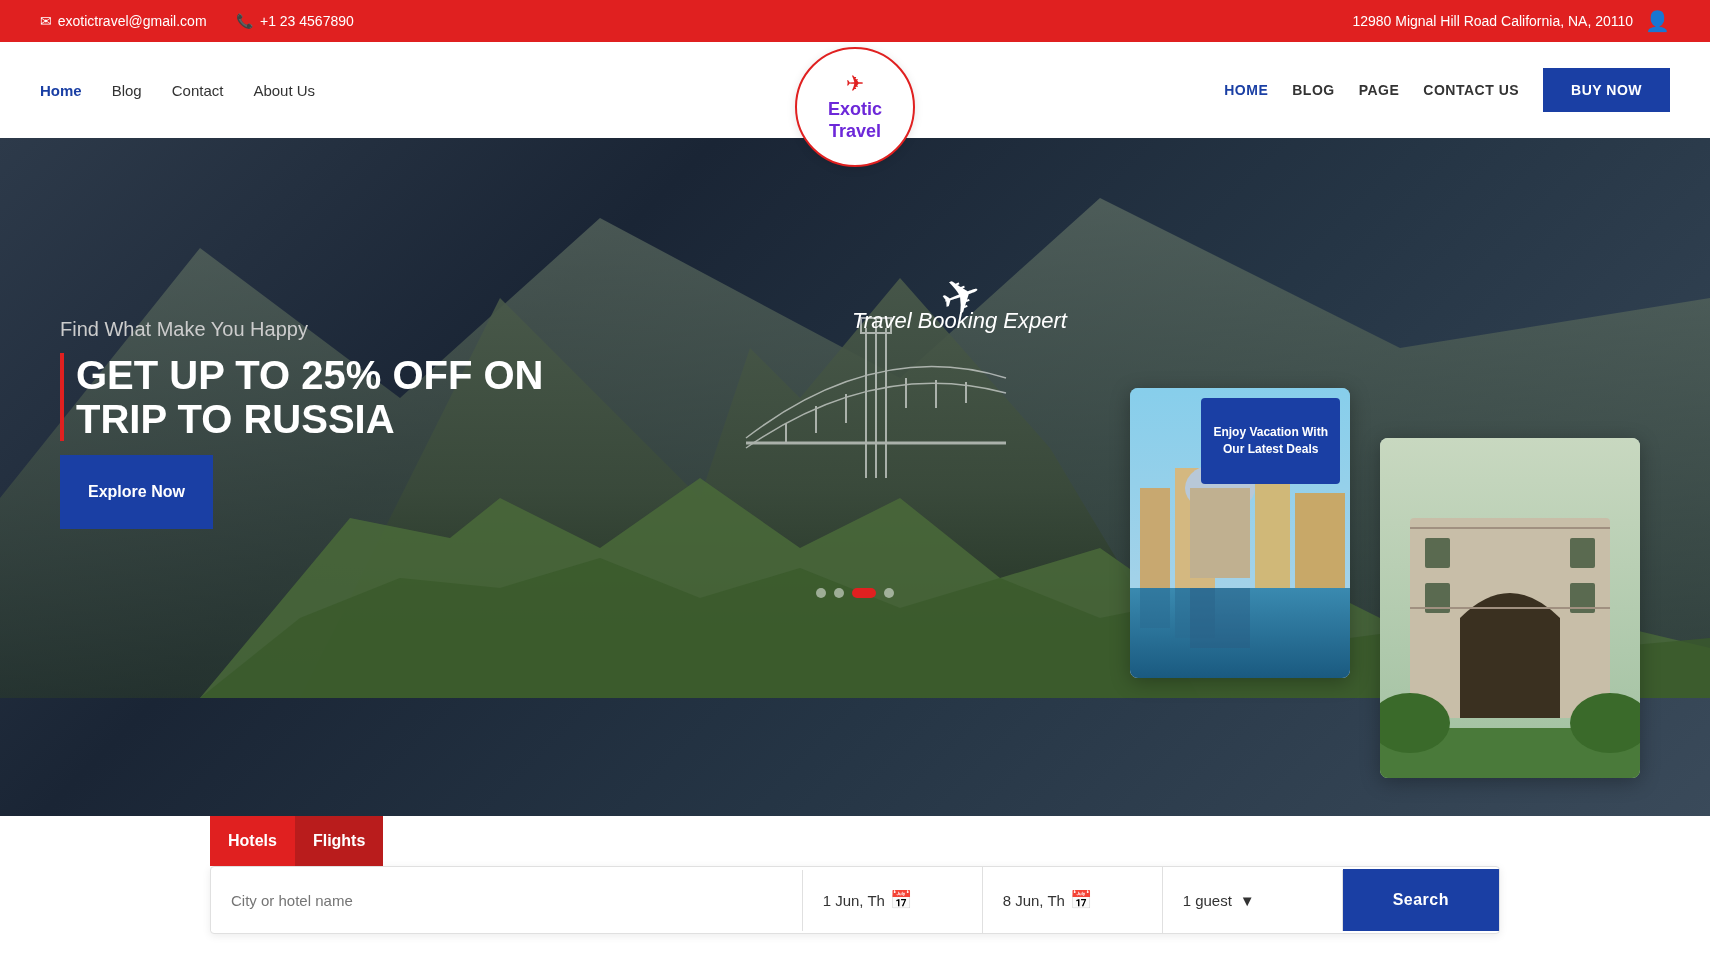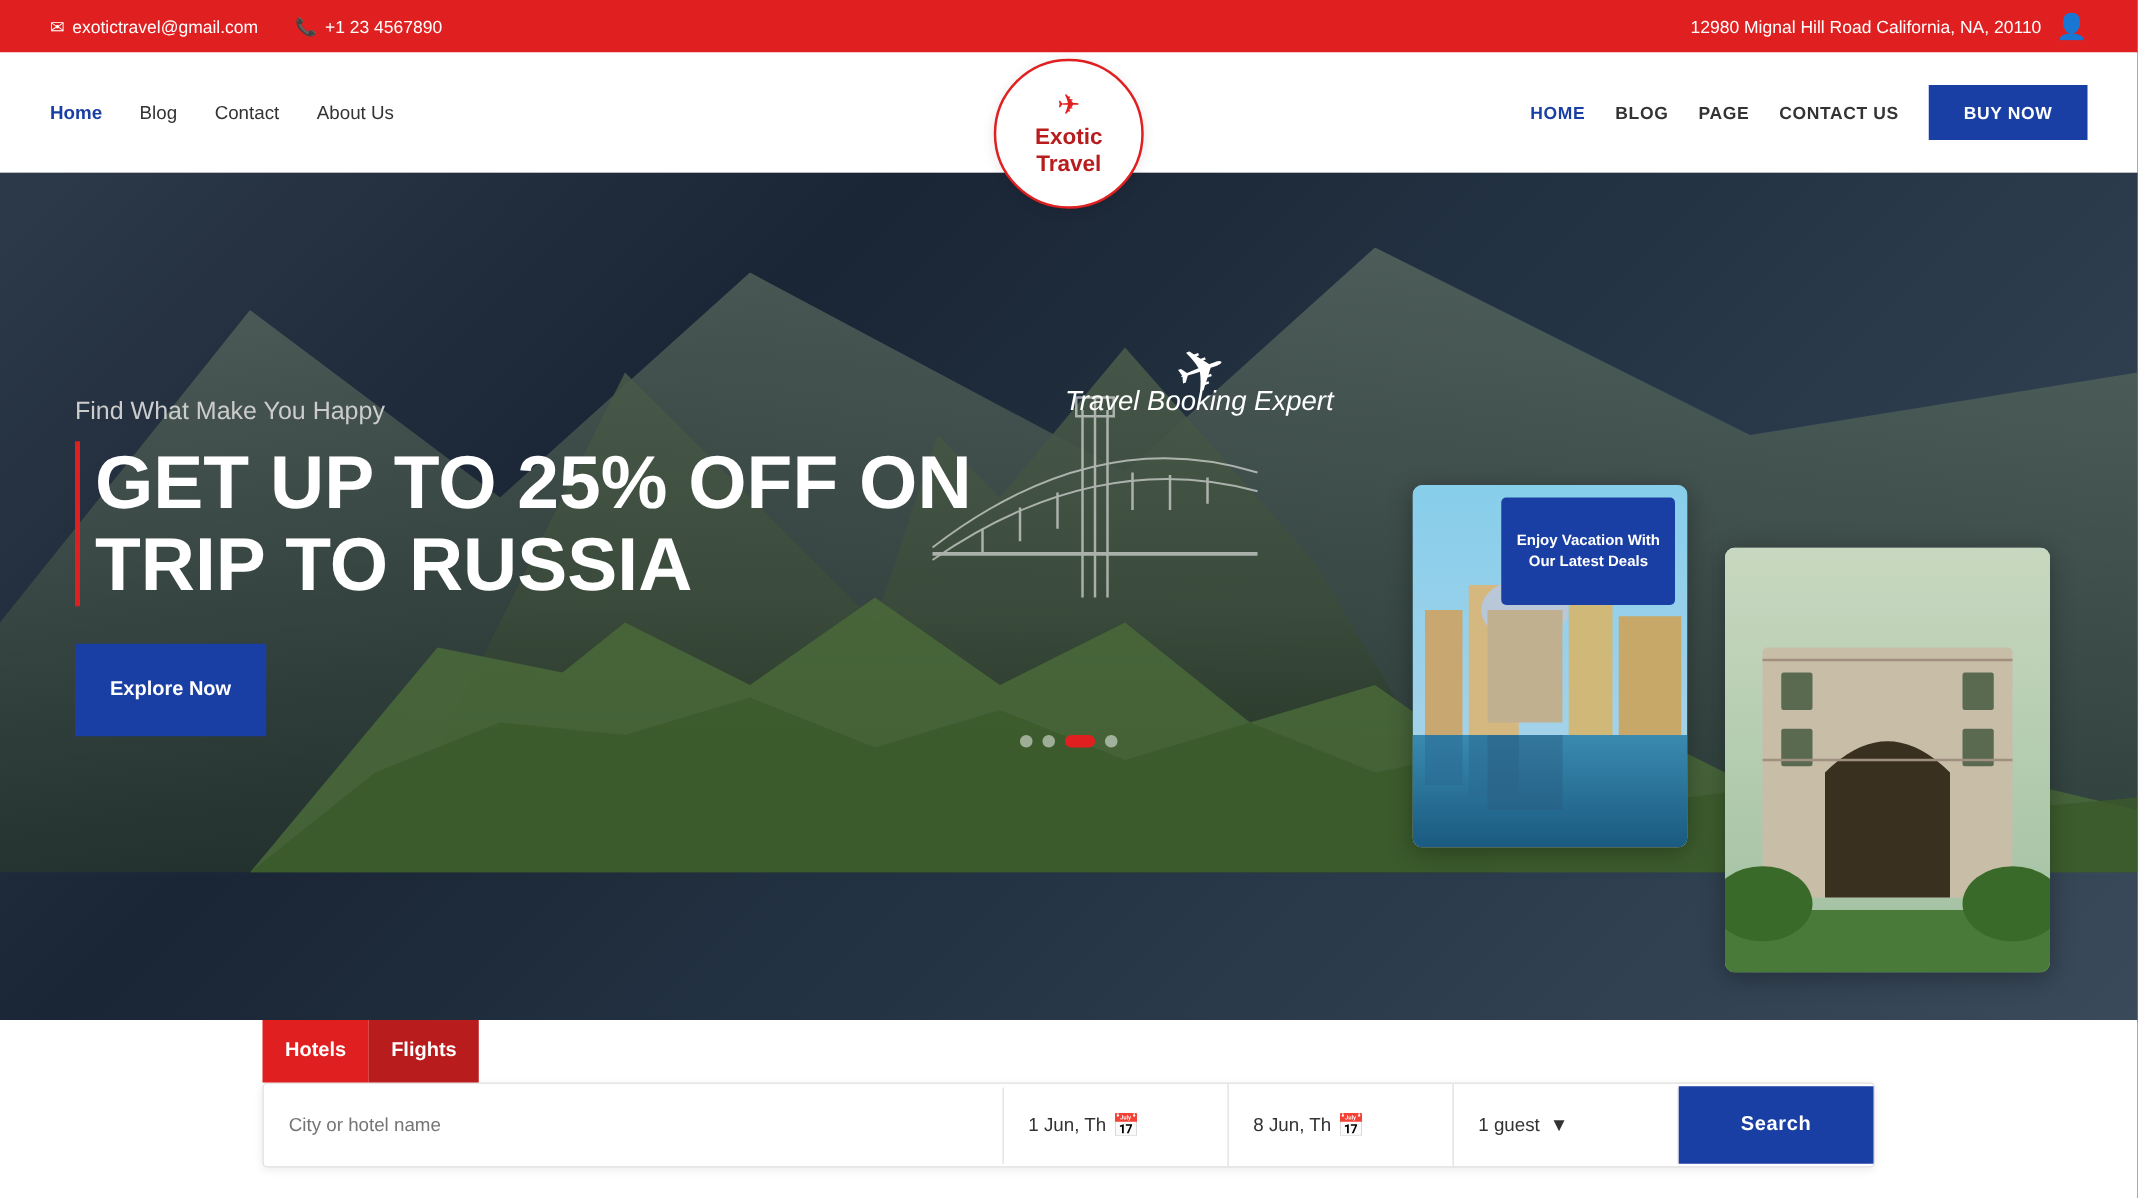--- a/index.html
+++ b/index.html
@@ -52,21 +52,21 @@
       border-radius: 50%;
       border: 2px solid #e02020;
       background: white;
       display: flex;
       flex-direction: column;
       align-items: center;
       justify-content: center;
       box-shadow: 0 2px 10px rgba(0,0,0,0.1);
     }
     .logo-circle .brand-name {
-      color: #b91c1c;
+      color: #6d28d9;
       font-size: 18px;
       font-weight: 700;
       line-height: 1.2;
       text-align: center;
     }
     .logo-plane {
       color: #e02020;
       font-size: 22px;
       margin-bottom: 2px;
     }
@@ -119,27 +119,27 @@
       left: 60px;
       color: white;
       z-index: 5;
     }
     .hero-subtitle {
       font-size: 20px;
       color: #ccc;
       margin-bottom: 12px;
     }
     .hero-title {
-      font-size: 60px;
+      font-size: 40px;
       font-weight: 900;
       line-height: 1.1;
       text-transform: uppercase;
       border-left: 4px solid #e02020;
       padding-left: 12px;
-      margin-bottom: 30px;
+      margin-bottom: 14px;
     }
     .btn-explore {
       background: #1a3fa4;
       color: white;
       border: none;
       padding: 28px 28px;
       font-size: 16px;
       cursor: pointer;
       font-weight: 600;
     }

